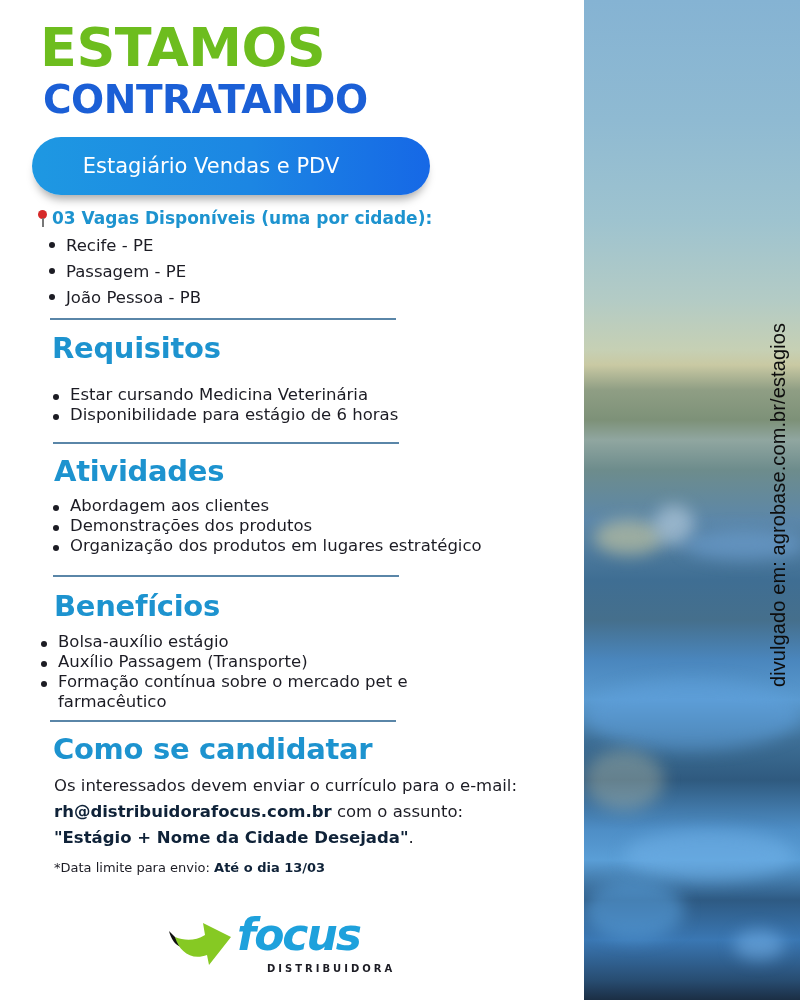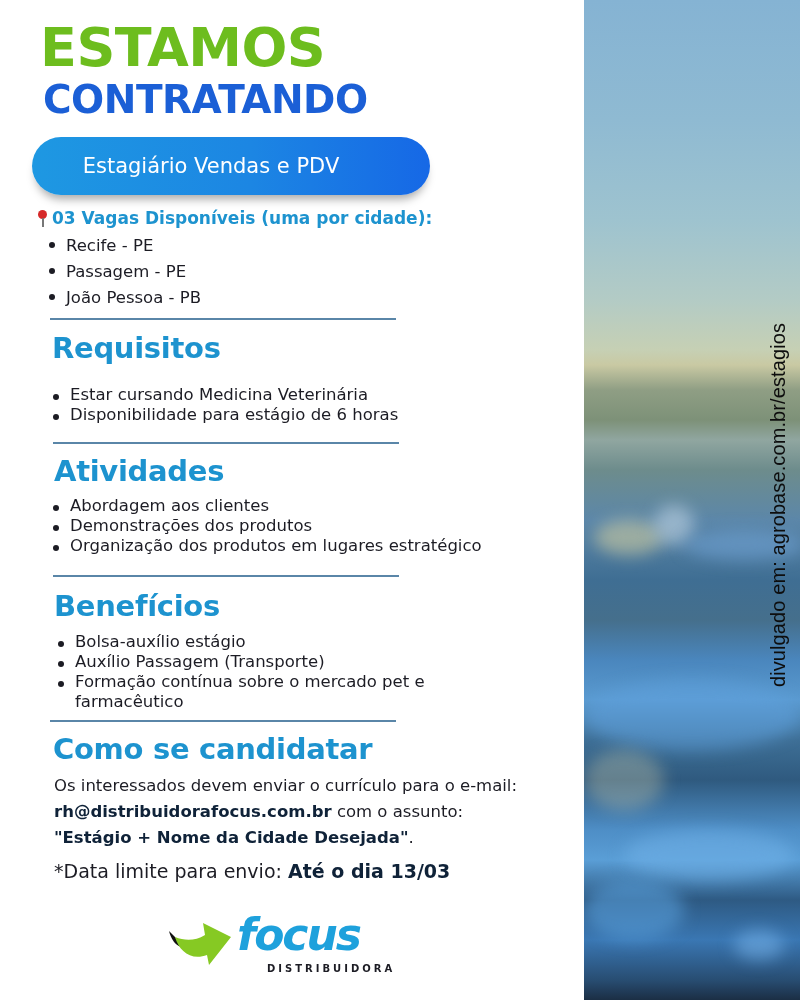--- a/index.html
+++ b/index.html
@@ -86,21 +86,21 @@
 
     .tight li { line-height: 20px; }
     .tight li::before { top: 7px; }
 
     .apply-text {
       position: absolute; left: 54px; top: 773px; width: 480px;
       font-size: 16.5px; line-height: 26px; color: #1c1c24;
     }
     .apply-text b { font-weight: bold; color: #0f2238; }
     .deadline {
-      position: absolute; left: 54px; top: 860px; font-size: 19px; color: #1c1c24;
+      position: absolute; left: 54px; top: 860px; font-size: 13px; color: #1c1c24;
     }
     .deadline b { color: #0f2238; }
 
     .logo { position: absolute; left: 165px; top: 915px; width: 200px; height: 60px; }
     .logo-word {
       position: absolute; left: 72px; top: -6px; font-family: "DejaVu Sans", sans-serif;
       font-weight: bold; font-style: italic; font-size: 44px; color: #1ea1dc; letter-spacing: -2px;
     }
     .logo-sub {
       position: absolute; left: 102px; top: 48px; font-size: 10px; font-weight: bold; letter-spacing: 3px; color: #1c1c24;
@@ -141,21 +141,21 @@
   <div class="section-head" style="left:54px; top:453px;">Atividades</div>
   <ul class="blist tight" style="left:50px; top:496px;">
     <li>Abordagem aos clientes</li>
     <li>Demonstrações dos produtos</li>
     <li>Organização dos produtos em lugares estratégico</li>
   </ul>
 
   <div class="divider" style="left:53px; top:575px; width:346px;"></div>
 
   <div class="section-head" style="left:54px; top:588px;">Benefícios</div>
-  <ul class="blist tight" style="left:55px; top:632px; width:420px;">
+  <ul class="blist tight" style="left:38px; top:632px; width:420px;">
     <li>Bolsa-auxílio estágio</li>
     <li>Auxílio Passagem (Transporte)</li>
     <li>Formação contínua sobre o mercado pet e farmacêutico</li>
   </ul>
 
   <div class="divider" style="left:50px; top:720px; width:346px;"></div>
 
   <div class="section-head" style="left:53px; top:731px;">Como se candidatar</div>
 
   <div class="apply-text">

